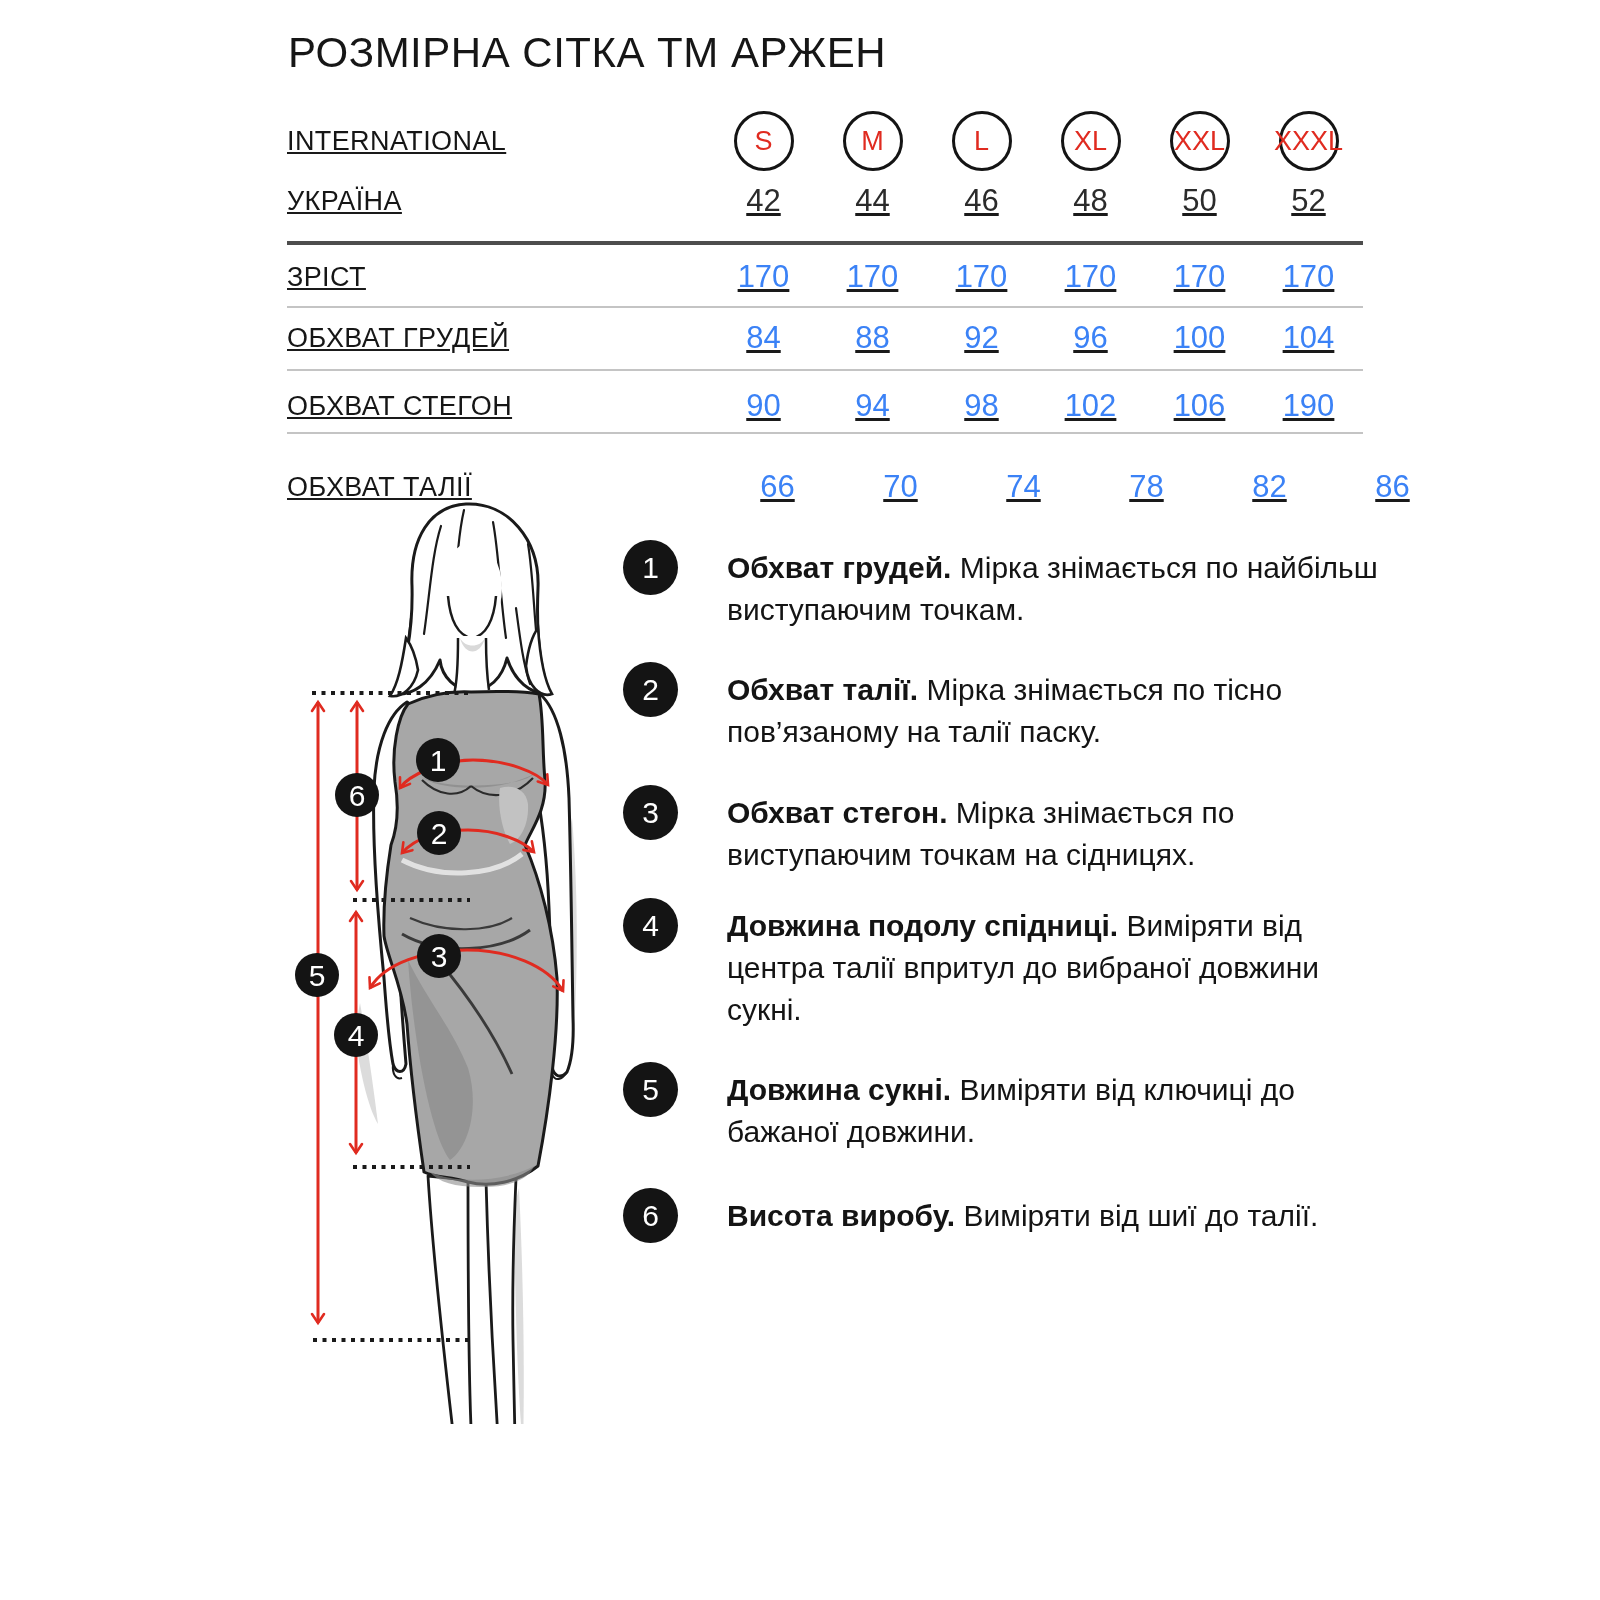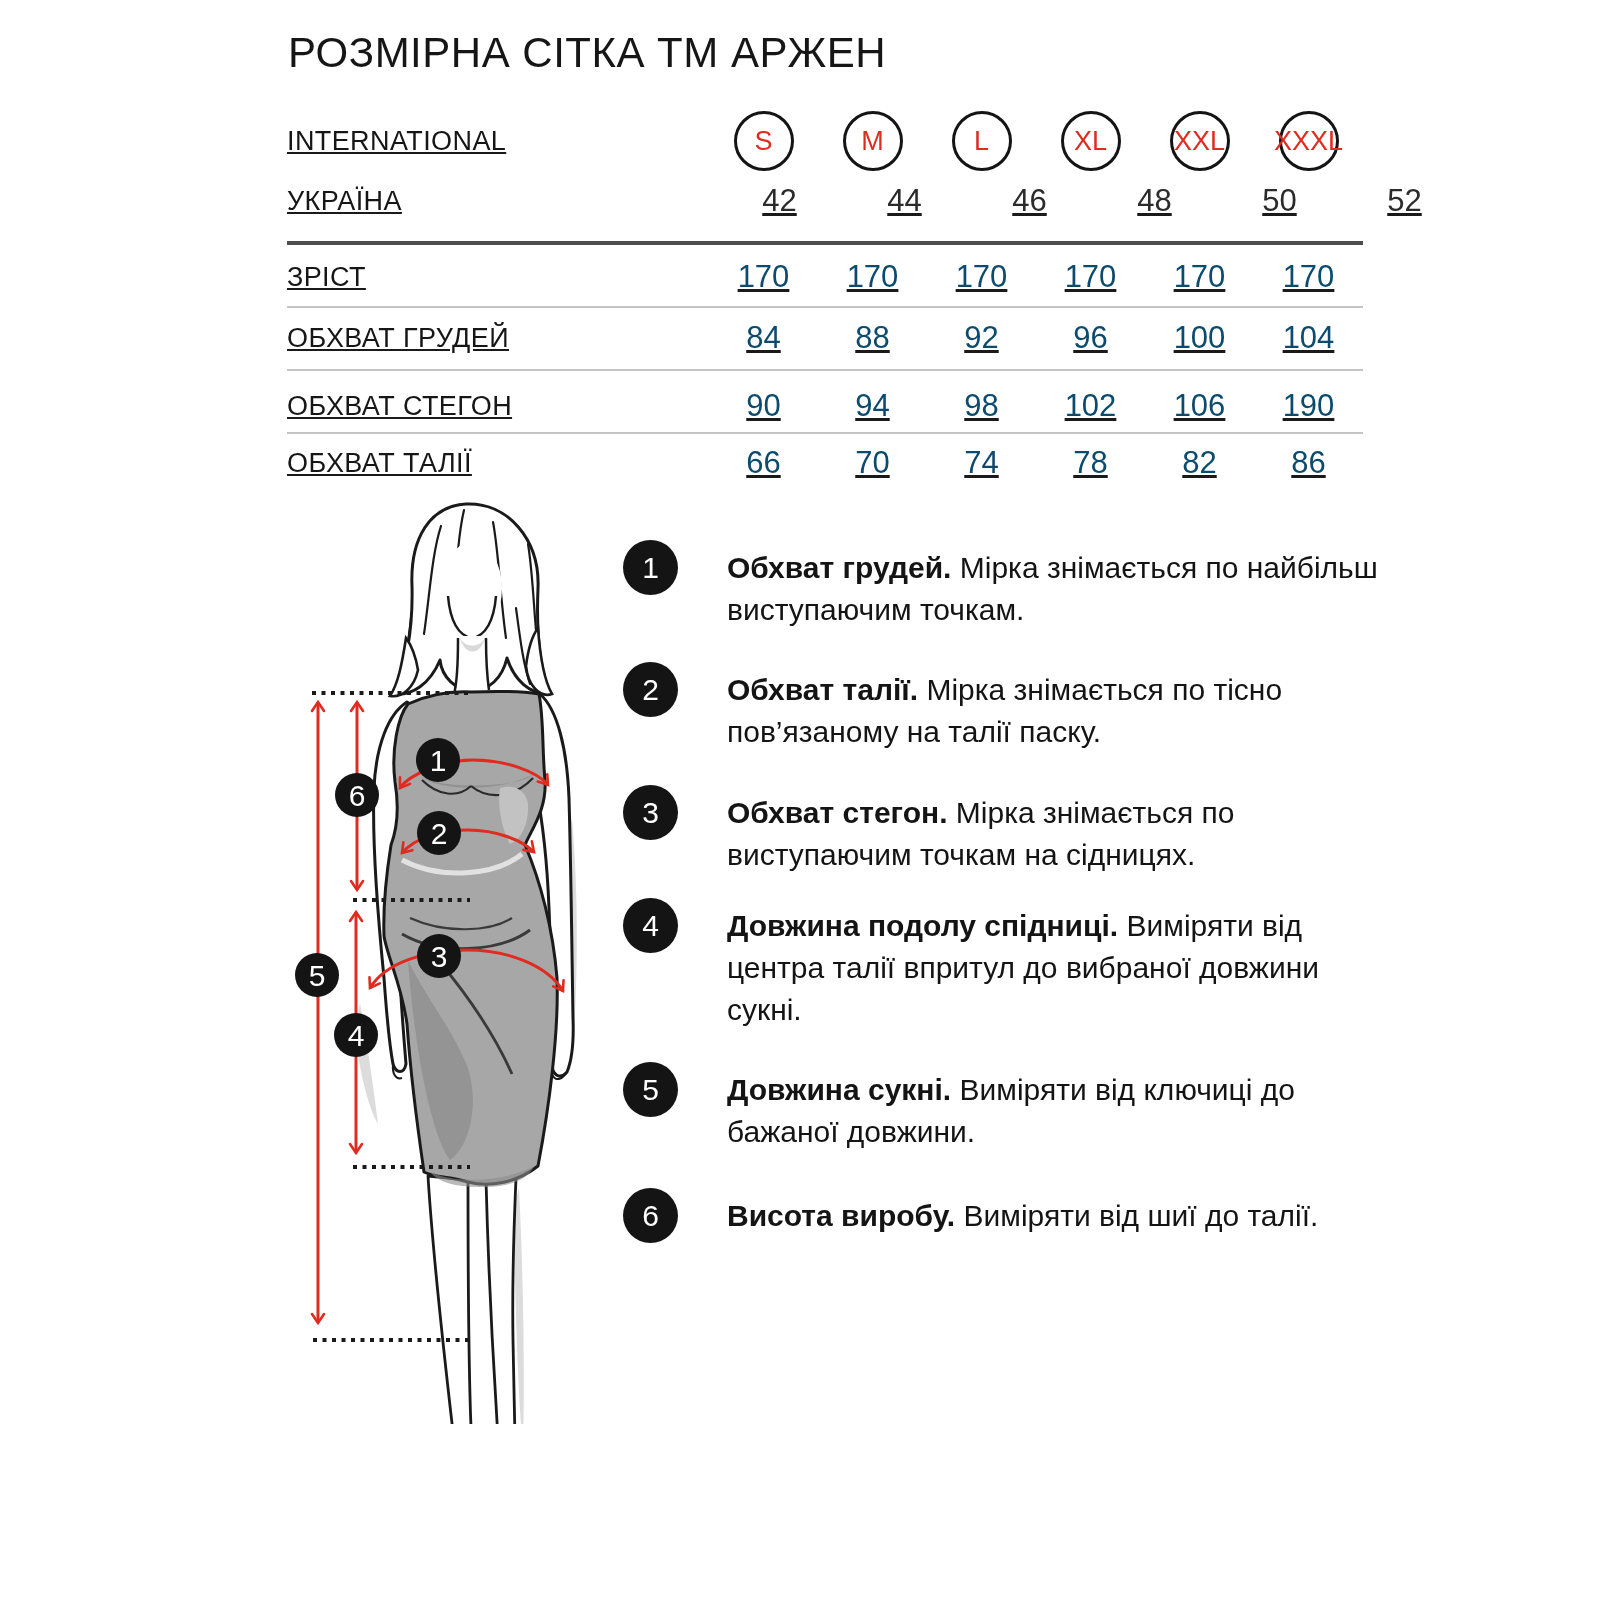--- a/index.html
+++ b/index.html
@@ -6,21 +6,21 @@
   .page{position:relative;width:1600px;height:1424px;background:#fff;overflow:hidden;
         font-family:"Liberation Sans",sans-serif;color:#1a1a1a;}
   .page-title{position:absolute;left:288px;top:28px;font-size:42px;line-height:50px;
         font-weight:500;letter-spacing:.5px;margin:0;color:#161616;}
   
   .trow{position:absolute;left:287px;width:1076px;display:grid;
         grid-template-columns:422px repeat(6,109px);align-items:center;text-decoration:underline;}
   .tlabel{font-size:27px;letter-spacing:.4px;color:#161616;}
   .tcell{text-align:center;font-size:31px;}
   .hdr-val{color:#2b2b2b;}
-  .body-val{color:#0c4a6e;}
+  .body-val{color:#3b82f6;}
   .size-circle{display:inline-flex;align-items:center;justify-content:center;
         width:54px;height:54px;border:3px solid #141414;border-radius:50%;
         color:#e02b20;font-size:27px;white-space:nowrap;overflow:visible;line-height:1;}
   .rule{position:absolute;left:287px;width:1076px;}
   .rule.thick{height:4px;background:#4d4d4d;}
   .rule.thin{height:2px;background:#c4c4c4;}
   
   .instr{position:absolute;left:623px;}
   .icircle{position:absolute;left:0;top:0;width:55px;height:55px;border-radius:50%;
         background:#141414;color:#fff;font-size:30px;display:flex;align-items:center;
@@ -43,21 +43,21 @@
     <div class="trow" style="top:111px;height:54px;">
       <div class="tlabel">INTERNATIONAL</div>
       <div class="tcell"><span class="size-circle">S</span></div>
       <div class="tcell"><span class="size-circle">M</span></div>
       <div class="tcell"><span class="size-circle">L</span></div>
       <div class="tcell"><span class="size-circle">XL</span></div>
       <div class="tcell"><span class="size-circle">XXL</span></div>
       <div class="tcell"><span class="size-circle">XXXL</span></div>
     </div>
 
-    <div class="trow" style="top:178px;height:46px;gap:16px;">
+    <div class="trow" style="top:178px;height:46px;">
       <div class="tlabel">УКРАЇНА</div>
       <div class="tcell hdr-val">42</div>
       <div class="tcell hdr-val">44</div>
       <div class="tcell hdr-val">46</div>
       <div class="tcell hdr-val">48</div>
       <div class="tcell hdr-val">50</div>
       <div class="tcell hdr-val">52</div>
     </div>
 
     <div class="rule thick" style="top:241px;"></div>
@@ -91,21 +91,21 @@
       <div class="tcell body-val">90</div>
       <div class="tcell body-val">94</div>
       <div class="tcell body-val">98</div>
       <div class="tcell body-val">102</div>
       <div class="tcell body-val">106</div>
       <div class="tcell body-val">190</div>
     </div>
 
     <div class="rule thin" style="top:432px;"></div>
 
-    <div class="trow" style="top:441px;height:44px;">
+    <div class="trow" style="top:465px;height:44px;gap:14px;">
       <div class="tlabel">ОБХВАТ ТАЛІЇ</div>
       <div class="tcell body-val">66</div>
       <div class="tcell body-val">70</div>
       <div class="tcell body-val">74</div>
       <div class="tcell body-val">78</div>
       <div class="tcell body-val">82</div>
       <div class="tcell body-val">86</div>
     </div>
   </div>
 

